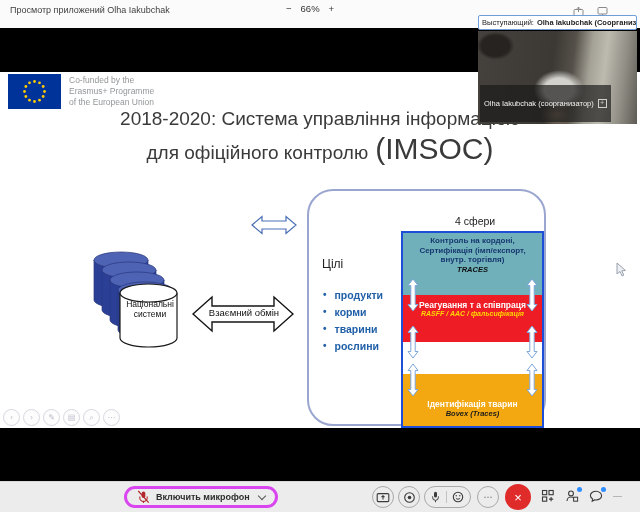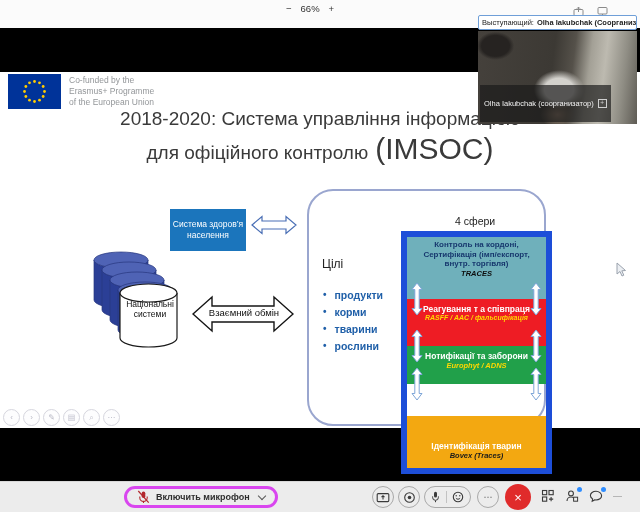--- a/index.html
+++ b/index.html
@@ -41,21 +41,21 @@
   .container-box{position:absolute;left:307px;top:117px;width:239px;height:237px;
                  border:2px solid #9aa6cf;border-radius:26px;box-sizing:border-box;}
   .trace-title{position:absolute;left:0;top:7px;width:100%;text-align:center;font-weight:bold;
                font-size:13.5px;color:#0d0d0d;}
   .four{position:absolute;left:146px;top:24px;font-size:10.5px;color:#222;}
   .goals-label{position:absolute;left:13px;top:66px;font-size:12px;color:#222;}
   .goals{position:absolute;left:14px;top:98px;}
   .goal{font-size:10.5px;font-weight:600;color:#1f5fa8;margin-bottom:5px;display:flex;gap:8px;}
   .goal .b{font-size:10px;}
 
-  .stack{position:absolute;left:92px;top:40px;width:139px;border:6px solid #1d4ed8;
+  .stack{position:absolute;left:92px;top:40px;width:139px;border:2px solid #1d4ed8;
          box-sizing:content-box;}
   .layer{position:relative;text-align:center;box-sizing:border-box;padding:3px 4px 0 4px;}
   .lt{font-weight:600;}
   .lsub{font-style:italic;font-weight:bold;}
   .l0{height:62px;background:#6fb0bb;color:#17386e;}
   .l0 .lt{font-size:8px;line-height:9.5px;}
   .l0 .lsub{color:#0d0d0d;font-size:7.5px;}
   .l1{height:47px;background:#ee1c24;color:#fff;padding-top:5px;}
   .l1 .lt{font-size:8.5px;line-height:10px;}
   .l1 .lsub{color:#ffd800;font-size:7px;}
@@ -113,20 +113,21 @@
   #apps-ic{left:541px;} #people-ic{left:565px;} #chat-ic{left:589px;}
   #dash-ic{left:613px;top:9px;color:#9a9a9a;font-size:9px;}
   .dot{position:absolute;right:-1px;top:-2px;width:5px;height:5px;border-radius:50%;background:#2d8cff;}
 </style>
 </head>
 <body>
 
 <div id="screen">
 
   <div class="titlebar">
+    <span class="tb-title">Просмотр приложений Olha Iakubchak</span>
     <div class="tb-zoom">
       <span>−</span>
       <span>66%</span>
       <span>+</span>
     </div>
     <div class="tb-icons">
       <span>
         <svg width="11" height="11" viewBox="0 0 11 11">
             <rect x="1" y="3.5" width="9" height="6" rx="1" fill="none" stroke="#8a8a8a" stroke-width="1"></rect>
             <path d="M5.5 6 V1.2 M3.8 2.8 L5.5 1.1 L7.2 2.8" fill="none" stroke="#8a8a8a" stroke-width="1"></path>
@@ -170,21 +171,20 @@
         <div>Erasmus+ Programme</div>
         <div>of the European Union</div>
       </div>
     </div>
 
     <div class="s-title">
       <div class="s-line1">2018-2020: Система управління інформацією</div>
       <div class="s-line2"><span>для офіційного контролю</span><span class="s-acr">(IMSOC)</span></div>
     </div>
 
-    <div class="health">Система здоров’я населення</div>
 
     <svg class="arrow-small" width="46" height="22" viewBox="0 0 46 22">
       <path d="M1 11 L11 2.5 V7 H35 V2.5 L45 11 L35 19.5 V15 H11 V19.5 Z" fill="#fff" stroke="#4a6fb5" stroke-width="1.2"></path>
     </svg>
 
     <svg class="cyl-svg" width="120" height="110" viewBox="0 0 120 110">
       <g stroke="#27367e" stroke-width="0.7">
         <path d="M6 10 v40 a27 8 0 0 0 54 0 v-40 a27 8 0 0 1 -54 0 z" fill="#2b3f96"></path>
           <ellipse cx="33" cy="10" rx="27" ry="8" fill="#4f63b5"></ellipse>
         <path d="M14 20 v40 a27 8 0 0 0 54 0 v-40 a27 8 0 0 1 -54 0 z" fill="#2b3f96"></path>
@@ -230,24 +230,20 @@
 
       <div class="stack">
         <div class="layer l0">
           <div class="lt">Контроль на кордоні, Сертифікація (імп/експорт, внутр. торгівля)</div>
           <div class="lsub">TRACES</div>
         </div>
         <div class="layer l1">
           <div class="lt">Реагування т а співпраця</div>
           <div class="lsub">RASFF / AAC / фальсифікація</div>
         </div>
-        <div class="layer l2">
-          <div class="lt">Нотифікації та заборони</div>
-          <div class="lsub">Europhyt / ADNS</div>
-        </div>
         <div class="layer l3">
           <div class="lt">Ідентифікація тварин</div>
           <div class="lsub">Bovex (Traces)</div>
         </div>
         <svg class="varrow" style="left:4px;top:45px" viewBox="0 0 12 34">
             <path d="M6 1 L11 7.5 H8.2 V26.5 H11 L6 33 L1 26.5 H3.8 V7.5 H1 Z" fill="#fff" stroke="#7ea6d8" stroke-width="1"></path>
           </svg>
         <svg class="varrow" style="left:123px;top:45px" viewBox="0 0 12 34">
             <path d="M6 1 L11 7.5 H8.2 V26.5 H11 L6 33 L1 26.5 H3.8 V7.5 H1 Z" fill="#fff" stroke="#7ea6d8" stroke-width="1"></path>
           </svg>

